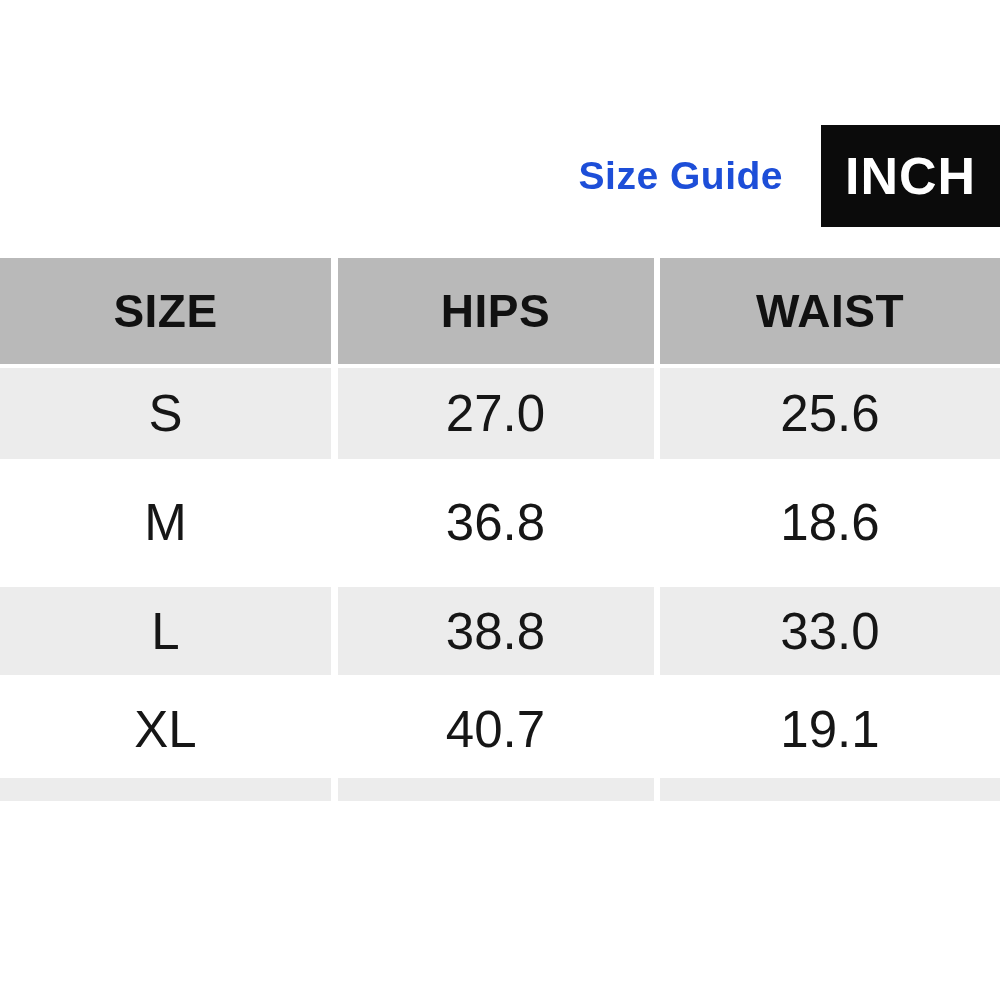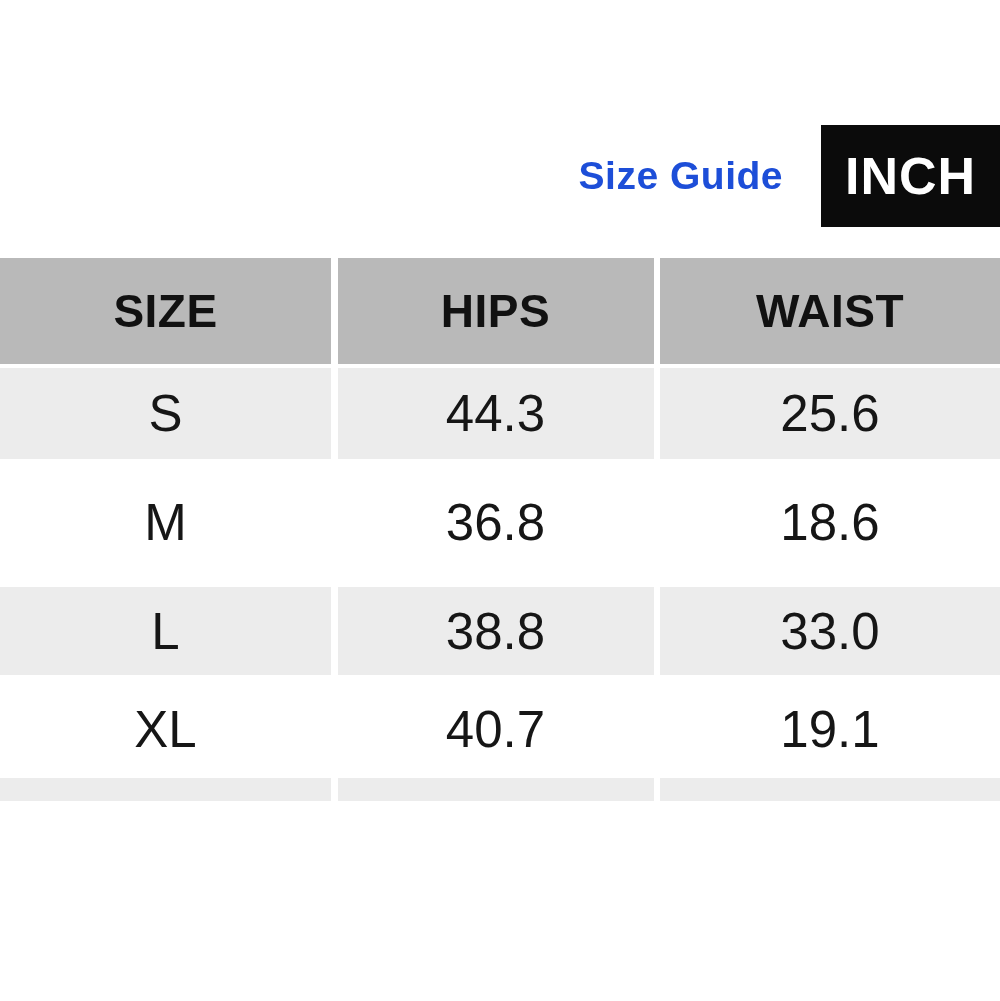--- a/index.html
+++ b/index.html
@@ -99,21 +99,21 @@
   <div class="chart">
 
     <div class="chart-row row-header">
       <div class="cell">SIZE</div>
       <div class="cell">HIPS</div>
       <div class="cell">WAIST</div>
     </div>
 
     <div class="chart-row data-row striped row-s">
       <div class="cell">S</div>
-      <div class="cell">44.3</div>
+      <div class="cell">27.0</div>
       <div class="cell">25.6</div>
     </div>
 
     <div class="chart-row data-row row-m">
       <div class="cell">M</div>
       <div class="cell">36.8</div>
       <div class="cell">18.6</div>
     </div>
 
     <div class="chart-row data-row striped row-l">

